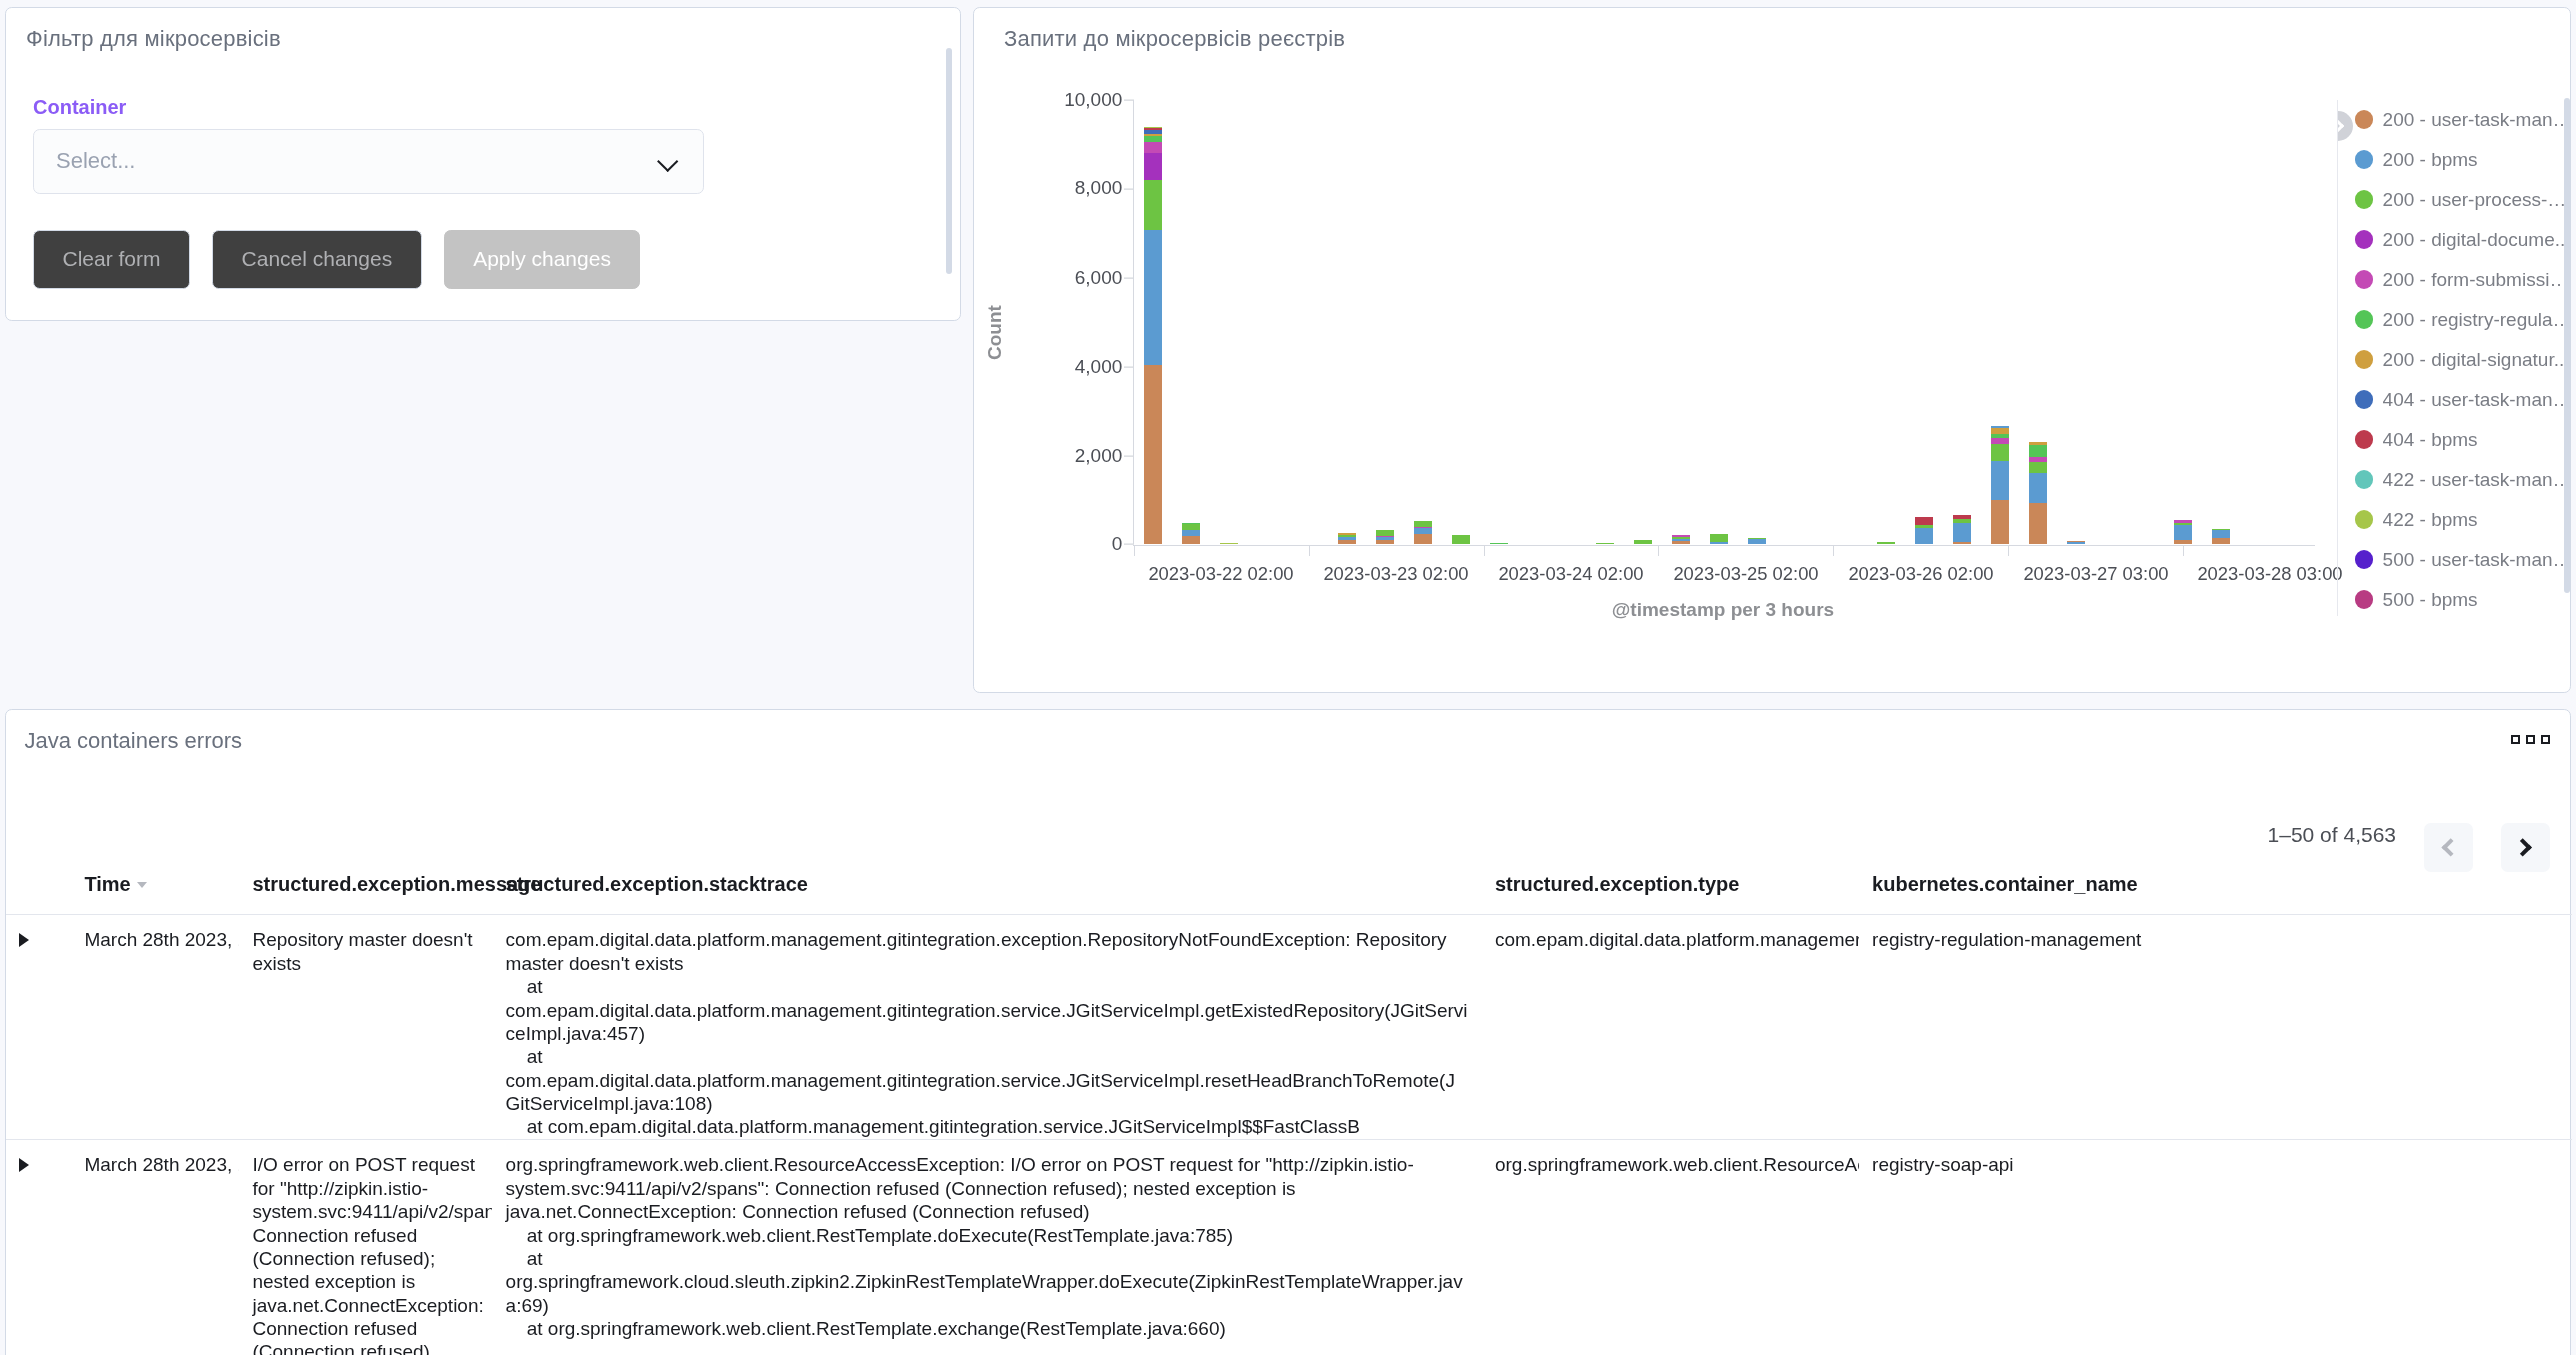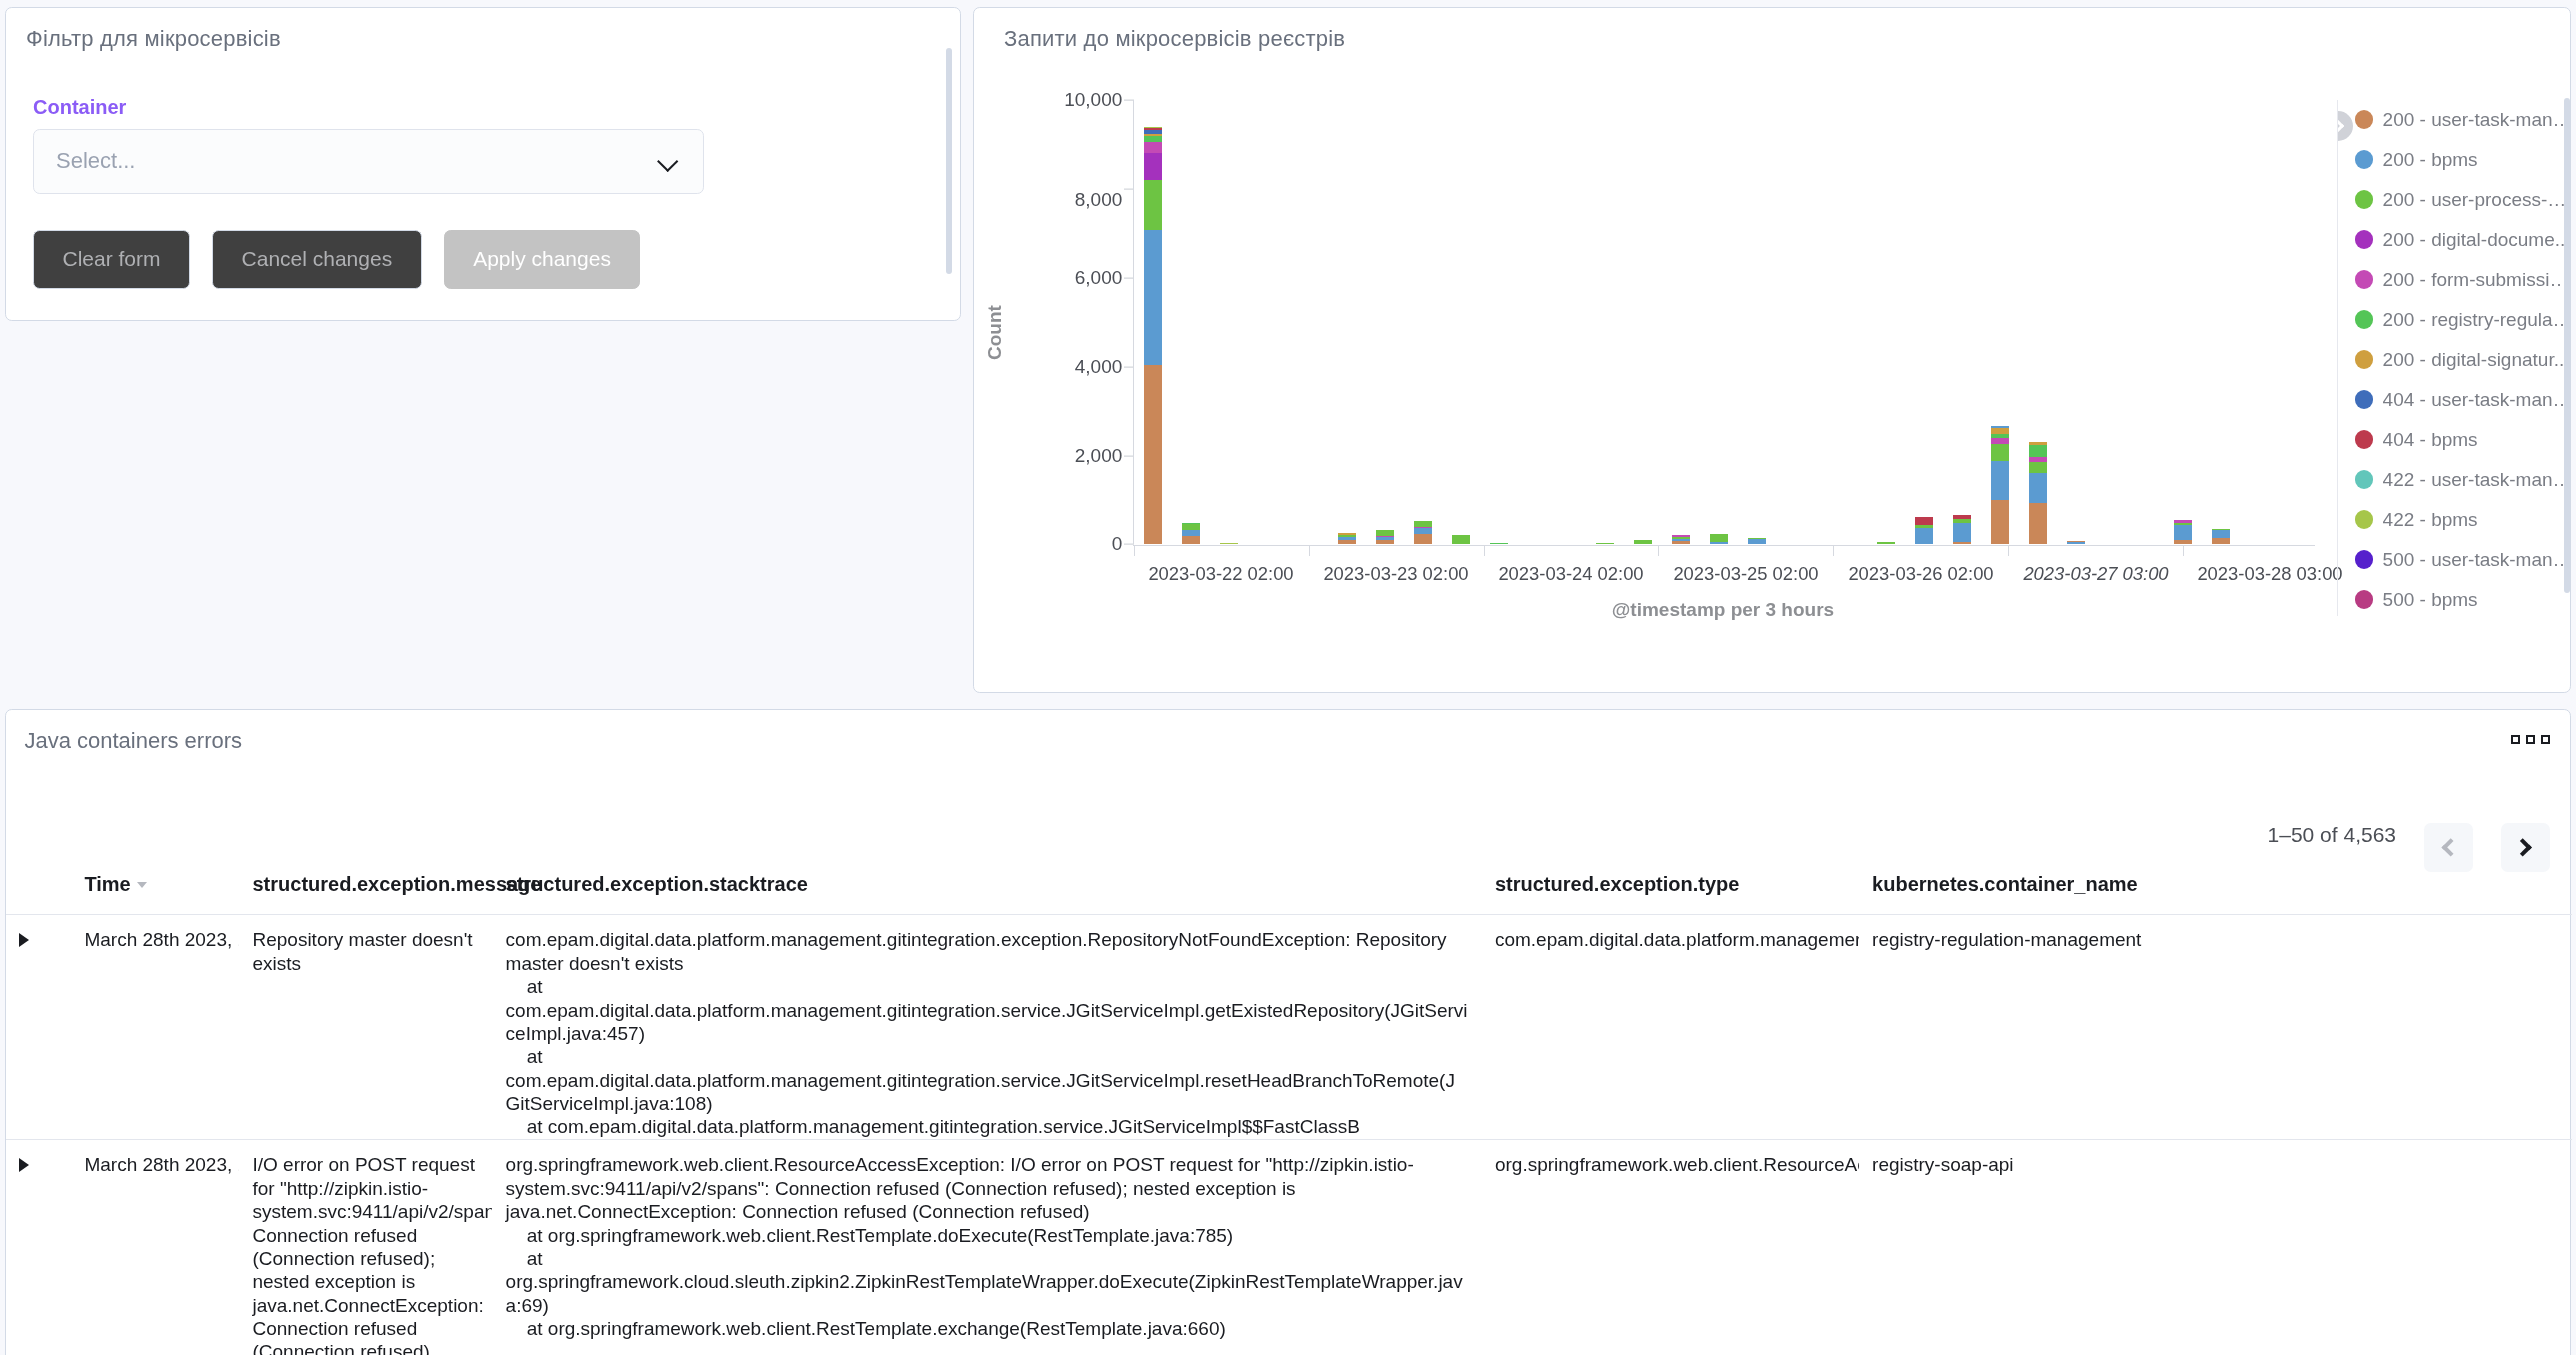--- a/index.html
+++ b/index.html
@@ -230,21 +230,21 @@
       <div class="y-label">Count</div>
       <div class="y-ticks" id="y-ticks">
           <div class="y-tick" style="top: 444px;">0</div>
           <div class="y-tick-mark" style="top: 444px;"></div>
           <div class="y-tick" style="top: 356px;">2,000</div>
           <div class="y-tick-mark" style="top: 356px;"></div>
           <div class="y-tick" style="top: 267px;">4,000</div>
           <div class="y-tick-mark" style="top: 267px;"></div>
           <div class="y-tick" style="top: 178px;">6,000</div>
           <div class="y-tick-mark" style="top: 178px;"></div>
-          <div class="y-tick" style="top: 100px;">8,000</div>
+          <div class="y-tick" style="top: 88px;">8,000</div>
           <div class="y-tick-mark" style="top: 89px;"></div>
           <div class="y-tick" style="top: 0px;">10,000</div>
           <div class="y-tick-mark" style="top: 0px;"></div>
         </div>
       <div class="axis-v"></div>
       <div class="plot" id="plot">
           <div class="bar" style="left: 9.8px; width: 18.4px;">
             <div class="seg" style="height: 179px; background: rgb(202, 135, 88);"></div>
             <div class="seg" style="height: 135px; background: rgb(91, 155, 209);"></div>
             <div class="seg" style="height: 50px; background: rgb(109, 196, 67);"></div>
@@ -362,21 +362,21 @@
           <div class="x-tick" style="left: 87px;">2023-03-22 02:00</div>
           <div class="x-tickmark" style="left: 175px;"></div>
           <div class="x-tick" style="left: 262px;">2023-03-23 02:00</div>
           <div class="x-tickmark" style="left: 350px;"></div>
           <div class="x-tick" style="left: 437px;">2023-03-24 02:00</div>
           <div class="x-tickmark" style="left: 524px;"></div>
           <div class="x-tick" style="left: 612px;">2023-03-25 02:00</div>
           <div class="x-tickmark" style="left: 699px;"></div>
           <div class="x-tick" style="left: 787px;">2023-03-26 02:00</div>
           <div class="x-tickmark" style="left: 874px;"></div>
-          <div class="x-tick" style="left: 962px; font-style: italic;">2023-03-27 03:00</div>
+          <div class="x-tick" style="left: 962px;">2023-03-27 03:00</div>
           <div class="x-tickmark" style="left: 1049px;"></div>
           <div class="x-tick" style="left: 1136px;">2023-03-28 03:00</div>
         </div>
       <div class="x-axis-title">@timestamp per 3 hours</div>
 
       <div class="legend" id="legend">
         <div class="legend-nav"></div>
       <div class="legend-item">
             <span class="legend-dot" style="background: rgb(202, 135, 88);"></span>
             <span class="legend-text">200 - user-task-mana...</span>

